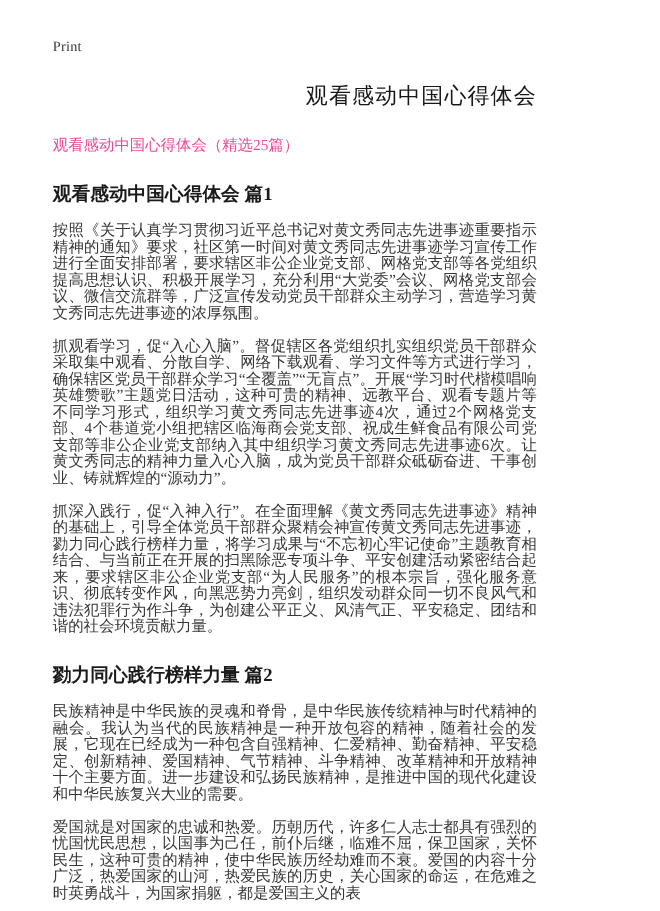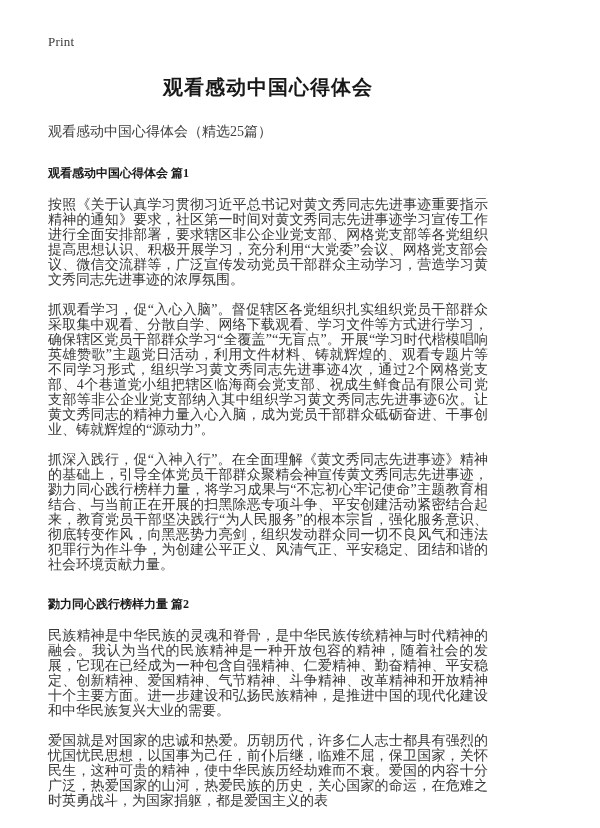--- a/index.html
+++ b/index.html
@@ -18,34 +18,34 @@
     background: #ffffff;
   }
   .print-label {
     font-size: 13px;
     color: #3a3a3a;
     letter-spacing: 0.2px;
     cursor: pointer;
   }
   .doc-title {
     margin-top: 24px;
-    text-align: center;
+    text-align: right;
     font-size: 20px;
-    font-weight: bold;
+    font-weight: normal;
     color: #171717;
     letter-spacing: 1px;
   }
   .doc-subtitle {
     margin-top: 22px;
     font-size: 14px;
-    color: #404040;
+    color: #ec4899;
   }
   .section-heading {
     margin-top: 24px;
-    font-size: 12px;
+    font-size: 17px;
     font-weight: bold;
     color: #1a1a1a;
   }
   .para {
     margin-top: 15px;
     font-size: 14px;
     line-height: 15px;
     text-align: justify;
     color: #363636;
     word-break: break-all;
@@ -59,23 +59,23 @@
   <div class="print-label">Print</div>
 
   <h1 class="doc-title">观看感动中国心得体会</h1>
 
   <div class="doc-subtitle">观看感动中国心得体会（精选25篇）</div>
 
   <h2 class="section-heading">观看感动中国心得体会 篇1</h2>
 
   <p class="para">按照《关于认真学习贯彻习近平总书记对黄文秀同志先进事迹重要指示精神的通知》要求，社区第一时间对黄文秀同志先进事迹学习宣传工作进行全面安排部署，要求辖区非公企业党支部、网格党支部等各党组织提高思想认识、积极开展学习，充分利用“大党委”会议、网格党支部会议、微信交流群等，广泛宣传发动党员干部群众主动学习，营造学习黄文秀同志先进事迹的浓厚氛围。</p>
 
-  <p class="para">抓观看学习，促“入心入脑”。督促辖区各党组织扎实组织党员干部群众采取集中观看、分散自学、网络下载观看、学习文件等方式进行学习，确保辖区党员干部群众学习“全覆盖”“无盲点”。开展“学习时代楷模唱响英雄赞歌”主题党日活动，利用文件材料、铸就辉煌的、观看专题片等不同学习形式，组织学习黄文秀同志先进事迹4次，通过2个网格党支部、4个巷道党小组把辖区临海商会党支部、祝成生鲜食品有限公司党支部等非公企业党支部纳入其中组织学习黄文秀同志先进事迹6次。让黄文秀同志的精神力量入心入脑，成为党员干部群众砥砺奋进、干事创业、铸就辉煌的“源动力”。</p>
+  <p class="para">抓观看学习，促“入心入脑”。督促辖区各党组织扎实组织党员干部群众采取集中观看、分散自学、网络下载观看、学习文件等方式进行学习，确保辖区党员干部群众学习“全覆盖”“无盲点”。开展“学习时代楷模唱响英雄赞歌”主题党日活动，这种可贵的精神、远教平台、观看专题片等不同学习形式，组织学习黄文秀同志先进事迹4次，通过2个网格党支部、4个巷道党小组把辖区临海商会党支部、祝成生鲜食品有限公司党支部等非公企业党支部纳入其中组织学习黄文秀同志先进事迹6次。让黄文秀同志的精神力量入心入脑，成为党员干部群众砥砺奋进、干事创业、铸就辉煌的“源动力”。</p>
 
-  <p class="para">抓深入践行，促“入神入行”。在全面理解《黄文秀同志先进事迹》精神的基础上，引导全体党员干部群众聚精会神宣传黄文秀同志先进事迹，勠力同心践行榜样力量，将学习成果与“不忘初心牢记使命”主题教育相结合、与当前正在开展的扫黑除恶专项斗争、平安创建活动紧密结合起来，教育党员干部坚决践行“为人民服务”的根本宗旨，强化服务意识、彻底转变作风，向黑恶势力亮剑，组织发动群众同一切不良风气和违法犯罪行为作斗争，为创建公平正义、风清气正、平安稳定、团结和谐的社会环境贡献力量。</p>
+  <p class="para">抓深入践行，促“入神入行”。在全面理解《黄文秀同志先进事迹》精神的基础上，引导全体党员干部群众聚精会神宣传黄文秀同志先进事迹，勠力同心践行榜样力量，将学习成果与“不忘初心牢记使命”主题教育相结合、与当前正在开展的扫黑除恶专项斗争、平安创建活动紧密结合起来，要求辖区非公企业党支部“为人民服务”的根本宗旨，强化服务意识、彻底转变作风，向黑恶势力亮剑，组织发动群众同一切不良风气和违法犯罪行为作斗争，为创建公平正义、风清气正、平安稳定、团结和谐的社会环境贡献力量。</p>
 
   <h2 class="section-heading">勠力同心践行榜样力量 篇2</h2>
 
   <p class="para">民族精神是中华民族的灵魂和脊骨，是中华民族传统精神与时代精神的融会。我认为当代的民族精神是一种开放包容的精神，随着社会的发展，它现在已经成为一种包含自强精神、仁爱精神、勤奋精神、平安稳定、创新精神、爱国精神、气节精神、斗争精神、改革精神和开放精神十个主要方面。进一步建设和弘扬民族精神，是推进中国的现代化建设和中华民族复兴大业的需要。</p>
 
   <p class="para">爱国就是对国家的忠诚和热爱。历朝历代，许多仁人志士都具有强烈的忧国忧民思想，以国事为己任，前仆后继，临难不屈，保卫国家，关怀民生，这种可贵的精神，使中华民族历经劫难而不衰。爱国的内容十分广泛，热爱国家的山河，热爱民族的历史，关心国家的命运，在危难之时英勇战斗，为国家捐躯，都是爱国主义的表</p>
 
 </div>
 
 </body></html>

